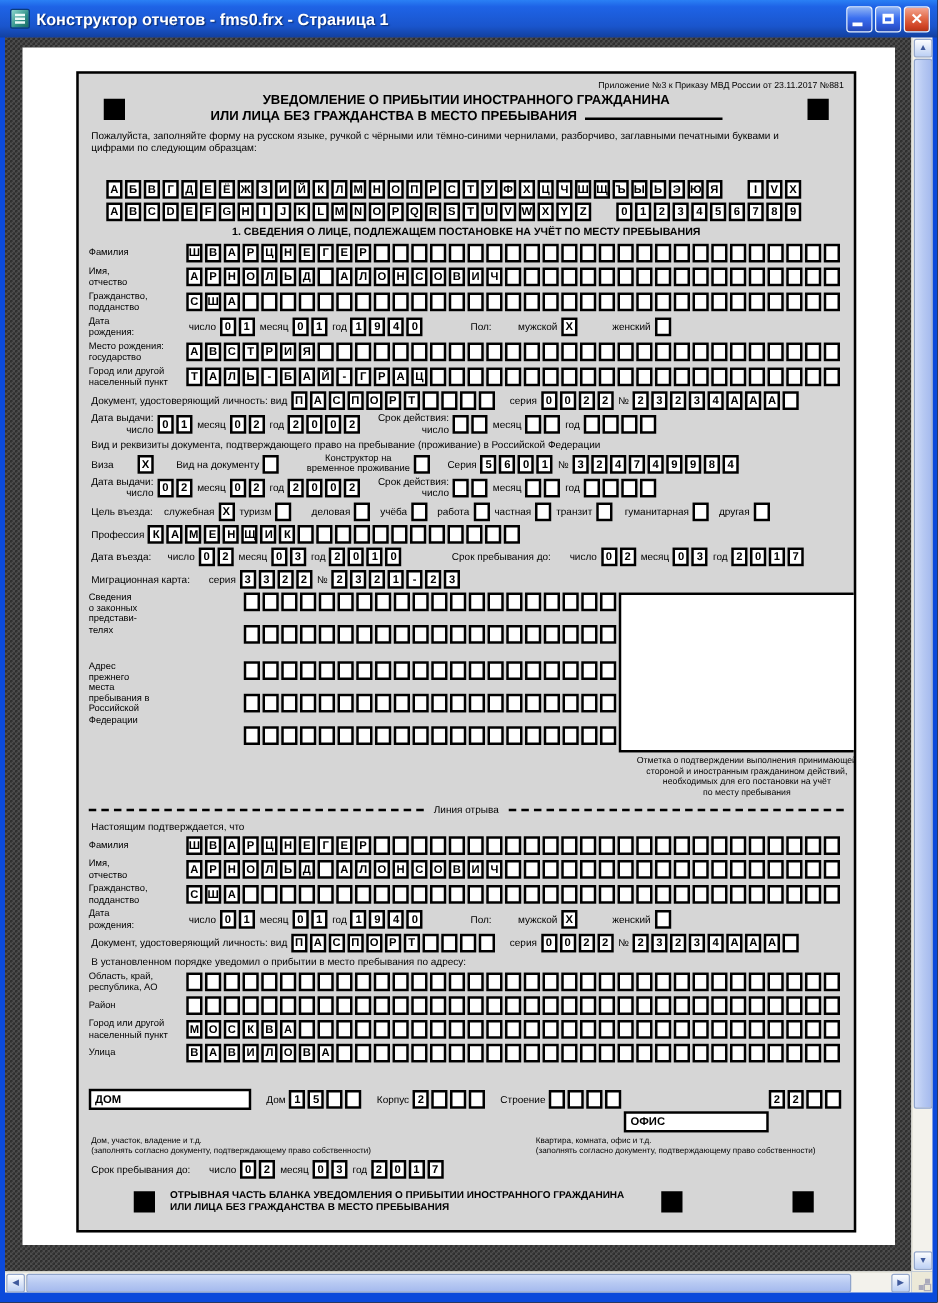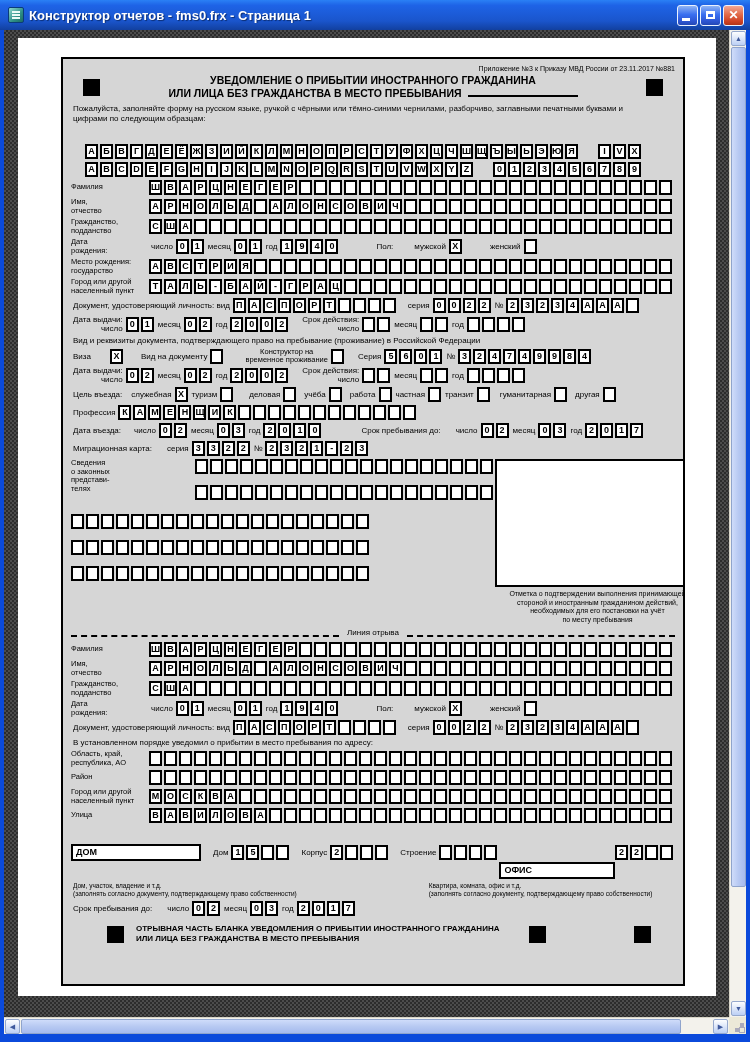--- a/index.html
+++ b/index.html
@@ -69,21 +69,21 @@
   .leftnote{font-size:8px;margin:1px 0 3px 2px;}
   .legal{display:flex;margin-top:3px;margin-bottom:2px;}
   .legal-left{flex:0 0 392px;}
   .lgroup{display:flex;margin-bottom:14px;gap:44px;}
   .lgroup .rlabel{flex:0 0 80px;}
   .lrows .cells{margin-bottom:11px;}
   .lrows .cells:last-child{margin-bottom:0;}
   .legal-right{flex:1;display:flex;flex-direction:column;align-items:center;}
   .stampbox{width:205px;height:128px;border:2px solid #000;background:#fff;}
   .stampnote{font-size:7px;line-height:8.5px;text-align:center;margin-top:3px;}
-  .tearline{display:flex;align-items:flex-end;margin:4px 0 5px 0;}
+  .tearline{display:flex;align-items:center;margin:4px 0 5px 0;}
   .tdash{flex:1;border-top:2px dashed #000;height:0;}
   .tearlabel{font-size:8px;margin:0 8px;}
   .housecaps{display:flex;margin:0 0 4px 2px;}
   .hcap{font-size:6.5px;line-height:7.5px;}
   .hcap.l{width:300px;}
   .hcap.r{width:250px;margin-left:60px;}
   .marksrow{display:flex;align-items:center;margin:8px 24px 0 36px;}
   .marktext{font-weight:bold;font-size:8px;line-height:10px;margin-left:12px;}
   .msp1{flex:1;}
   .msp2{width:88px;}
@@ -200,20 +200,21 @@
                   <span class="cell">3</span>
                   <span class="cell">4</span>
                   <span class="cell">5</span>
                   <span class="cell">6</span>
                   <span class="cell">7</span>
                   <span class="cell">8</span>
                   <span class="cell">9</span>
                 </div>
               </div>
             </div>
+            <div class="section">1. СВЕДЕНИЯ О ЛИЦЕ, ПОДЛЕЖАЩЕМ ПОСТАНОВКЕ НА УЧЁТ ПО МЕСТУ ПРЕБЫВАНИЯ</div>
             <div class="row">
               <div class="rlabel" style="width: 78px;">
                 <div>Фамилия</div>
               </div>
               <div class="cells">
                 <span class="cell">Ш</span>
                 <span class="cell">В</span>
                 <span class="cell">А</span>
                 <span class="cell">Р</span>
                 <span class="cell">Ц</span>
@@ -801,20 +802,28 @@
                       <span class="cell"></span>
                       <span class="cell"></span>
                       <span class="cell"></span>
                       <span class="cell"></span>
                       <span class="cell"></span>
                       <span class="cell"></span>
                     </div>
                   </div>
                 </div>
                 <div class="lgroup">
+                  <div class="rlabel">
+                    <div>Адрес</div>
+                    <div>прежнего</div>
+                    <div>места</div>
+                    <div>пребывания в</div>
+                    <div>Российской</div>
+                    <div>Федерации</div>
+                  </div>
                   <div class="lrows">
                     <div class="cells">
                       <span class="cell"></span>
                       <span class="cell"></span>
                       <span class="cell"></span>
                       <span class="cell"></span>
                       <span class="cell"></span>
                       <span class="cell"></span>
                       <span class="cell"></span>
                       <span class="cell"></span>
@@ -886,20 +895,21 @@
                   <div>необходимых для его постановки на учёт</div>
                   <div>по месту пребывания</div>
                 </div>
               </div>
             </div>
             <div class="tearline">
               <div class="tdash"></div>
               <span class="tearlabel">Линия отрыва</span>
               <div class="tdash"></div>
             </div>
+            <div class="leftnote">Настоящим подтверждается, что</div>
             <div class="row">
               <div class="rlabel" style="width: 78px;">
                 <div>Фамилия</div>
               </div>
               <div class="cells">
                 <span class="cell">Ш</span>
                 <span class="cell">В</span>
                 <span class="cell">А</span>
                 <span class="cell">Р</span>
                 <span class="cell">Ц</span>

